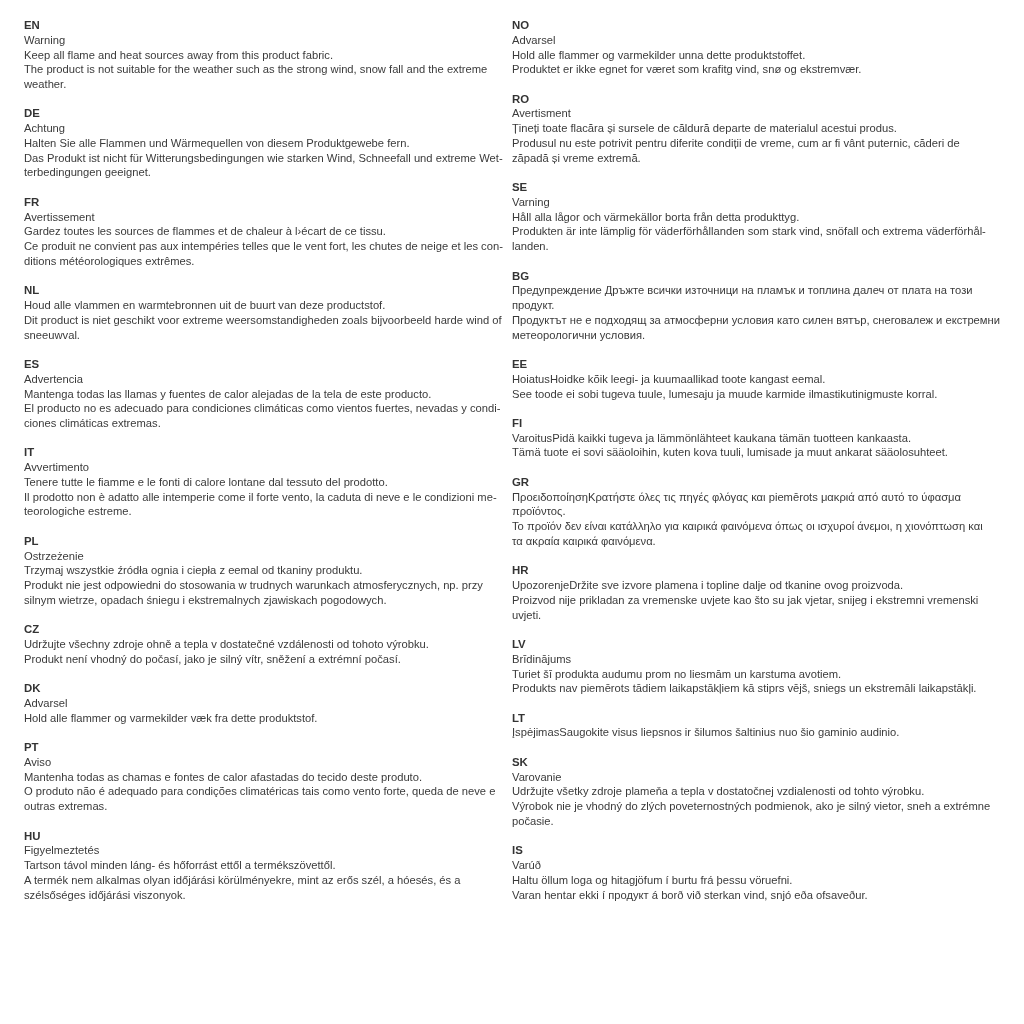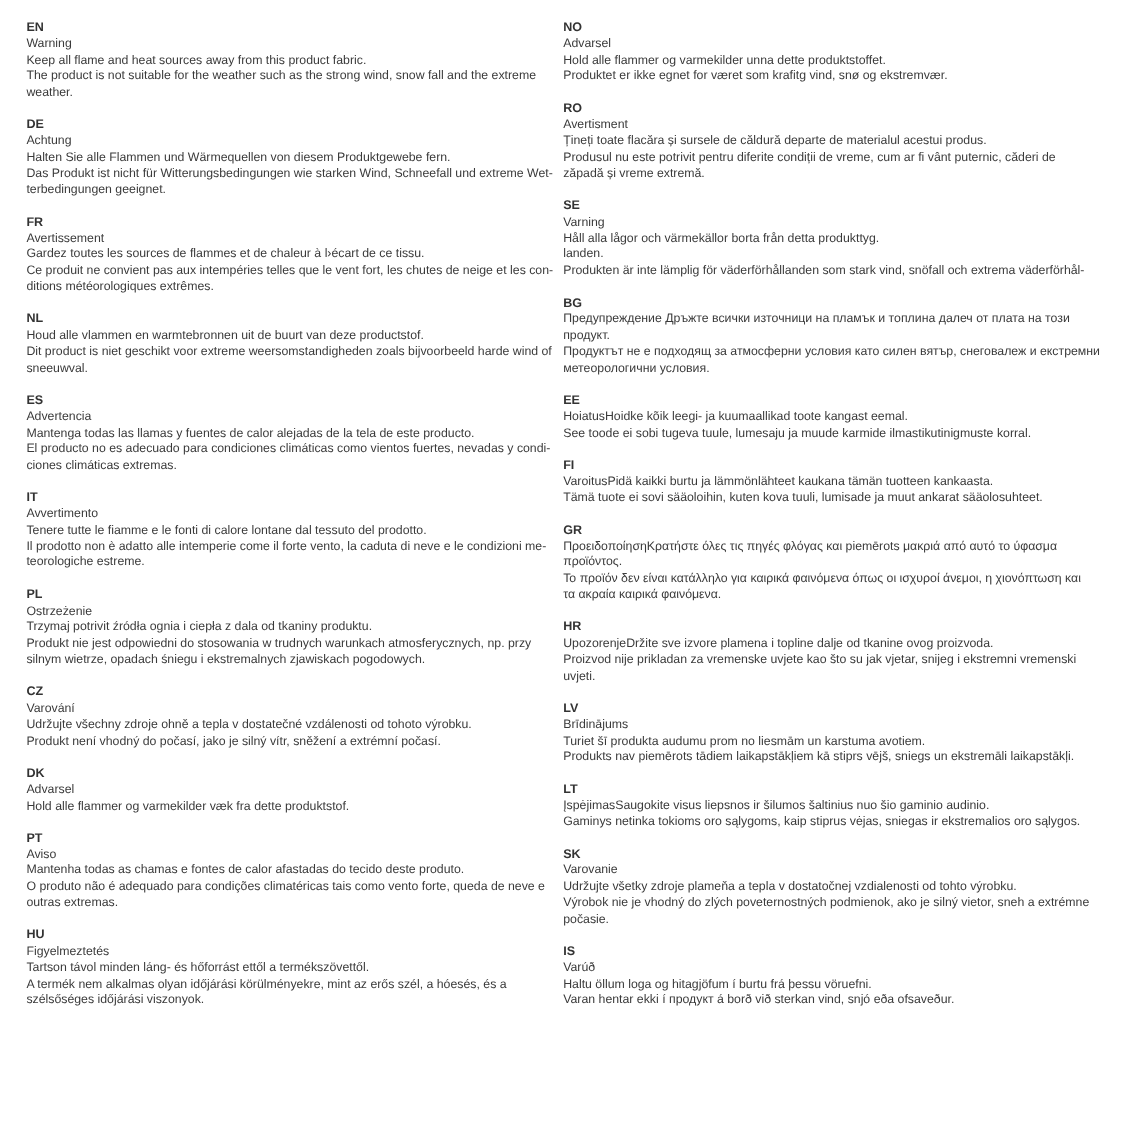--- a/index.html
+++ b/index.html
@@ -78,27 +78,26 @@
       <section>
         <div class="code">IT</div>
         <div class="line">Avvertimento</div>
         <div class="line">Tenere tutte le fiamme e le fonti di calore lontane dal tessuto del prodotto.</div>
         <div class="line">Il prodotto non è adatto alle intemperie come il forte vento, la caduta di neve e le condizioni me-</div>
         <div class="line">teorologiche estreme.</div>
       </section>
       <section>
         <div class="code">PL</div>
         <div class="line">Ostrzeżenie</div>
-        <div class="line">Trzymaj potrivit źródła ognia i ciepła z dala od tkaniny produktu.</div>
+        <div class="line">Trzymaj wszystkie źródła ognia i ciepła z eemal od tkaniny produktu.</div>
         <div class="line">Produkt nie jest odpowiedni do stosowania w trudnych warunkach atmosferycznych, np. przy</div>
         <div class="line">silnym wietrze, opadach śniegu i ekstremalnych zjawiskach pogodowych.</div>
       </section>
       <section>
         <div class="code">CZ</div>
-        <div class="line">Varování</div>
         <div class="line">Udržujte všechny zdroje ohně a tepla v dostatečné vzdálenosti od tohoto výrobku.</div>
         <div class="line">Produkt není vhodný do počasí, jako je silný vítr, sněžení a extrémní počasí.</div>
       </section>
       <section>
         <div class="code">DK</div>
         <div class="line">Advarsel</div>
         <div class="line">Hold alle flammer og varmekilder væk fra dette produktstof.</div>
       </section>
       <section>
         <div class="code">PT</div>
@@ -126,38 +125,38 @@
         <div class="code">RO</div>
         <div class="line">Avertisment</div>
         <div class="line">Țineți toate flacăra și sursele de căldură departe de materialul acestui produs.</div>
         <div class="line">Produsul nu este potrivit pentru diferite condiții de vreme, cum ar fi vânt puternic, căderi de</div>
         <div class="line">zăpadă și vreme extremă.</div>
       </section>
       <section>
         <div class="code">SE</div>
         <div class="line">Varning</div>
         <div class="line">Håll alla lågor och värmekällor borta från detta produkttyg.</div>
+        <div class="line">Produkten är inte lämplig för väderförhållanden som stark vind, snöfall och extrema väderförhål-</div>
         <div class="line">landen.</div>
-        <div class="line">Produkten är inte lämplig för väderförhållanden som stark vind, snöfall och extrema väderförhål-</div>
       </section>
       <section>
         <div class="code">BG</div>
         <div class="line">Предупреждение Дръжте всички източници на пламък и топлина далеч от плата на този</div>
         <div class="line">продукт.</div>
         <div class="line">Продуктът не е подходящ за атмосферни условия като силен вятър, снеговалеж и екстремни</div>
         <div class="line">метеорологични условия.</div>
       </section>
       <section>
         <div class="code">EE</div>
         <div class="line">HoiatusHoidke kõik leegi- ja kuumaallikad toote kangast eemal.</div>
         <div class="line">See toode ei sobi tugeva tuule, lumesaju ja muude karmide ilmastikutinigmuste korral.</div>
       </section>
       <section>
         <div class="code">FI</div>
-        <div class="line">VaroitusPidä kaikki burtu ja lämmönlähteet kaukana tämän tuotteen kankaasta.</div>
+        <div class="line">VaroitusPidä kaikki tugeva ja lämmönlähteet kaukana tämän tuotteen kankaasta.</div>
         <div class="line">Tämä tuote ei sovi sääoloihin, kuten kova tuuli, lumisade ja muut ankarat sääolosuhteet.</div>
       </section>
       <section>
         <div class="code">GR</div>
         <div class="line">ΠροειδοποίησηΚρατήστε όλες τις πηγές φλόγας και piemērots μακριά από αυτό το ύφασμα</div>
         <div class="line">προϊόντος.</div>
         <div class="line">Το προϊόν δεν είναι κατάλληλο για καιρικά φαινόμενα όπως οι ισχυροί άνεμοι, η χιονόπτωση και</div>
         <div class="line">τα ακραία καιρικά φαινόμενα.</div>
       </section>
       <section>
@@ -168,21 +167,20 @@
       </section>
       <section>
         <div class="code">LV</div>
         <div class="line">Brīdinājums</div>
         <div class="line">Turiet šī produkta audumu prom no liesmām un karstuma avotiem.</div>
         <div class="line">Produkts nav piemērots tādiem laikapstākļiem kā stiprs vējš, sniegs un ekstremāli laikapstākļi.</div>
       </section>
       <section>
         <div class="code">LT</div>
         <div class="line">ĮspėjimasSaugokite visus liepsnos ir šilumos šaltinius nuo šio gaminio audinio.</div>
-        <div class="line">Gaminys netinka tokioms oro sąlygoms, kaip stiprus vėjas, sniegas ir ekstremalios oro sąlygos.</div>
       </section>
       <section>
         <div class="code">SK</div>
         <div class="line">Varovanie</div>
         <div class="line">Udržujte všetky zdroje plameňa a tepla v dostatočnej vzdialenosti od tohto výrobku.</div>
         <div class="line">Výrobok nie je vhodný do zlých poveternostných podmienok, ako je silný vietor, sneh a extrémne</div>
         <div class="line">počasie.</div>
       </section>
       <section>
         <div class="code">IS</div>

